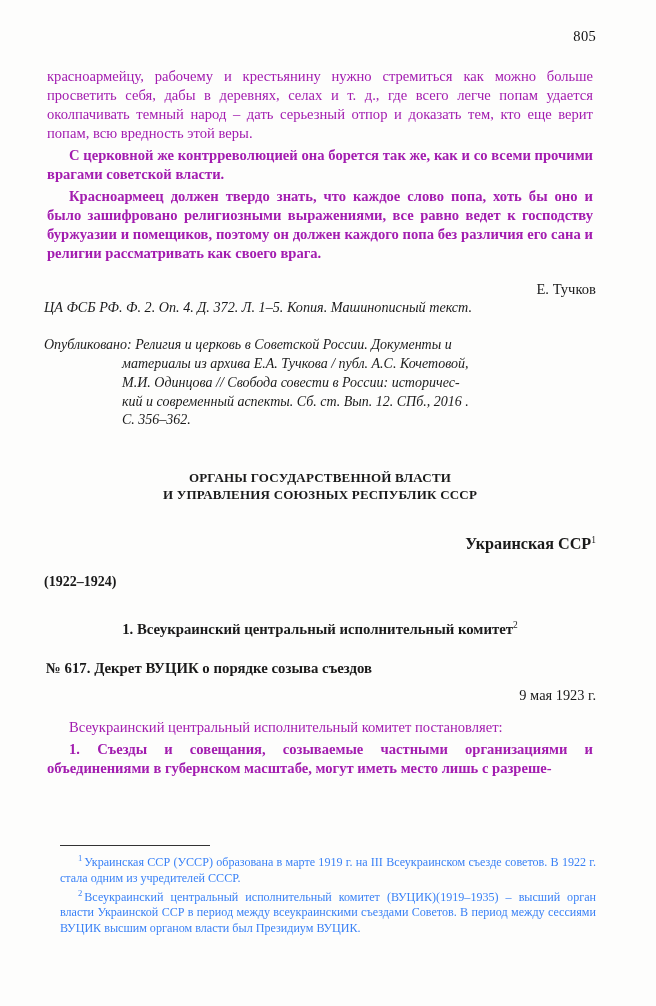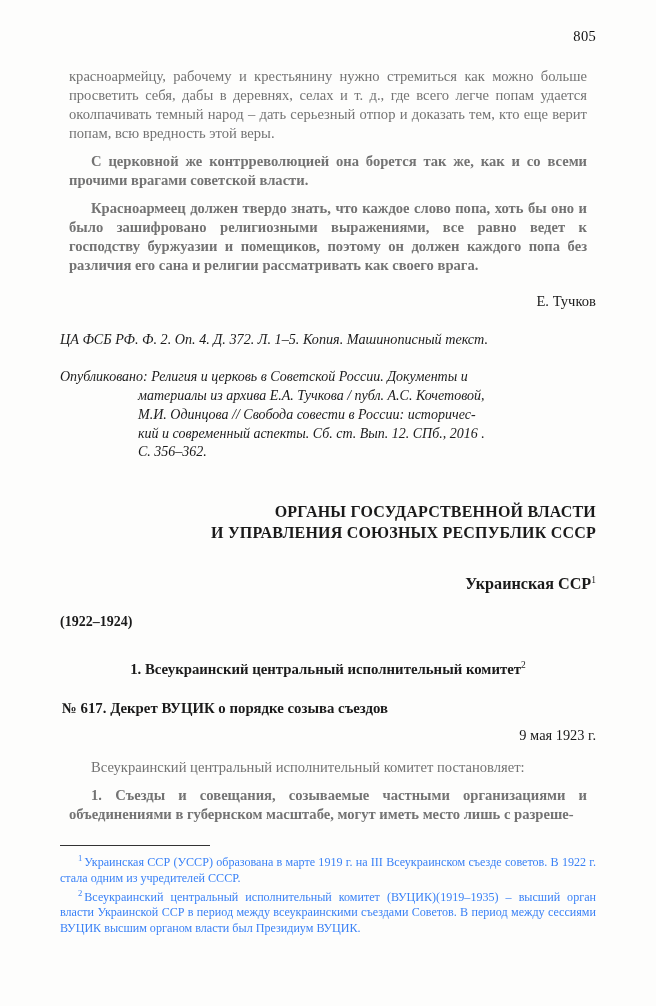--- a/index.html
+++ b/index.html
@@ -13,67 +13,66 @@
     font-family: "Liberation Serif", serif;
     color: #1a1a1a;
     position: relative;
     overflow: hidden;
   }
   .page {
     position: relative;
     width: 656px;
     height: 1006px;
     box-sizing: border-box;
-    padding: 28px 60px 0 60px;
+    padding: 28px 60px 0 44px;
     background: #fdfdfc;
   }
   .page-number {
     text-align: right;
     font-size: 14.5px;
     letter-spacing: 0.3px;
     margin-bottom: 22px;
     color: #111;
   }
   p.body-text {
-    margin: 9px;
+    margin: 3px;
     font-size: 14.6px;
     line-height: 1.30;
     text-align: justify;
     text-justify: inter-word;
-    color: #737373;
+    color: #a21caf;
     hyphens: manual;
   }
   p.indent {
     text-indent: 22px;
   }
   .archive-ref {
-    margin-top: 20px;
     font-style: italic;
     font-size: 14.2px;
     line-height: 1.32;
     text-align: left;
   }
   .published {
     margin-top: 20px;
     font-style: italic;
     font-size: 14.0px;
     line-height: 1.34;
   }
   .published .ln {
     display: block;
     text-align: left;
   }
   .published .ln.ind {
     padding-left: 78px;
   }
   .section-title {
     margin-top: 40px;
-    text-align: right;
-    font-weight: bold;
-    font-size: 16px;
+    text-align: center;
+    font-weight: bold;
+    font-size: 13px;
     line-height: 1.30;
     letter-spacing: 0.2px;
   }
   .republic-title {
     margin-top: 30px;
     text-align: right;
     font-weight: bold;
     font-size: 16.2px;
     line-height: 1.35;
   }

